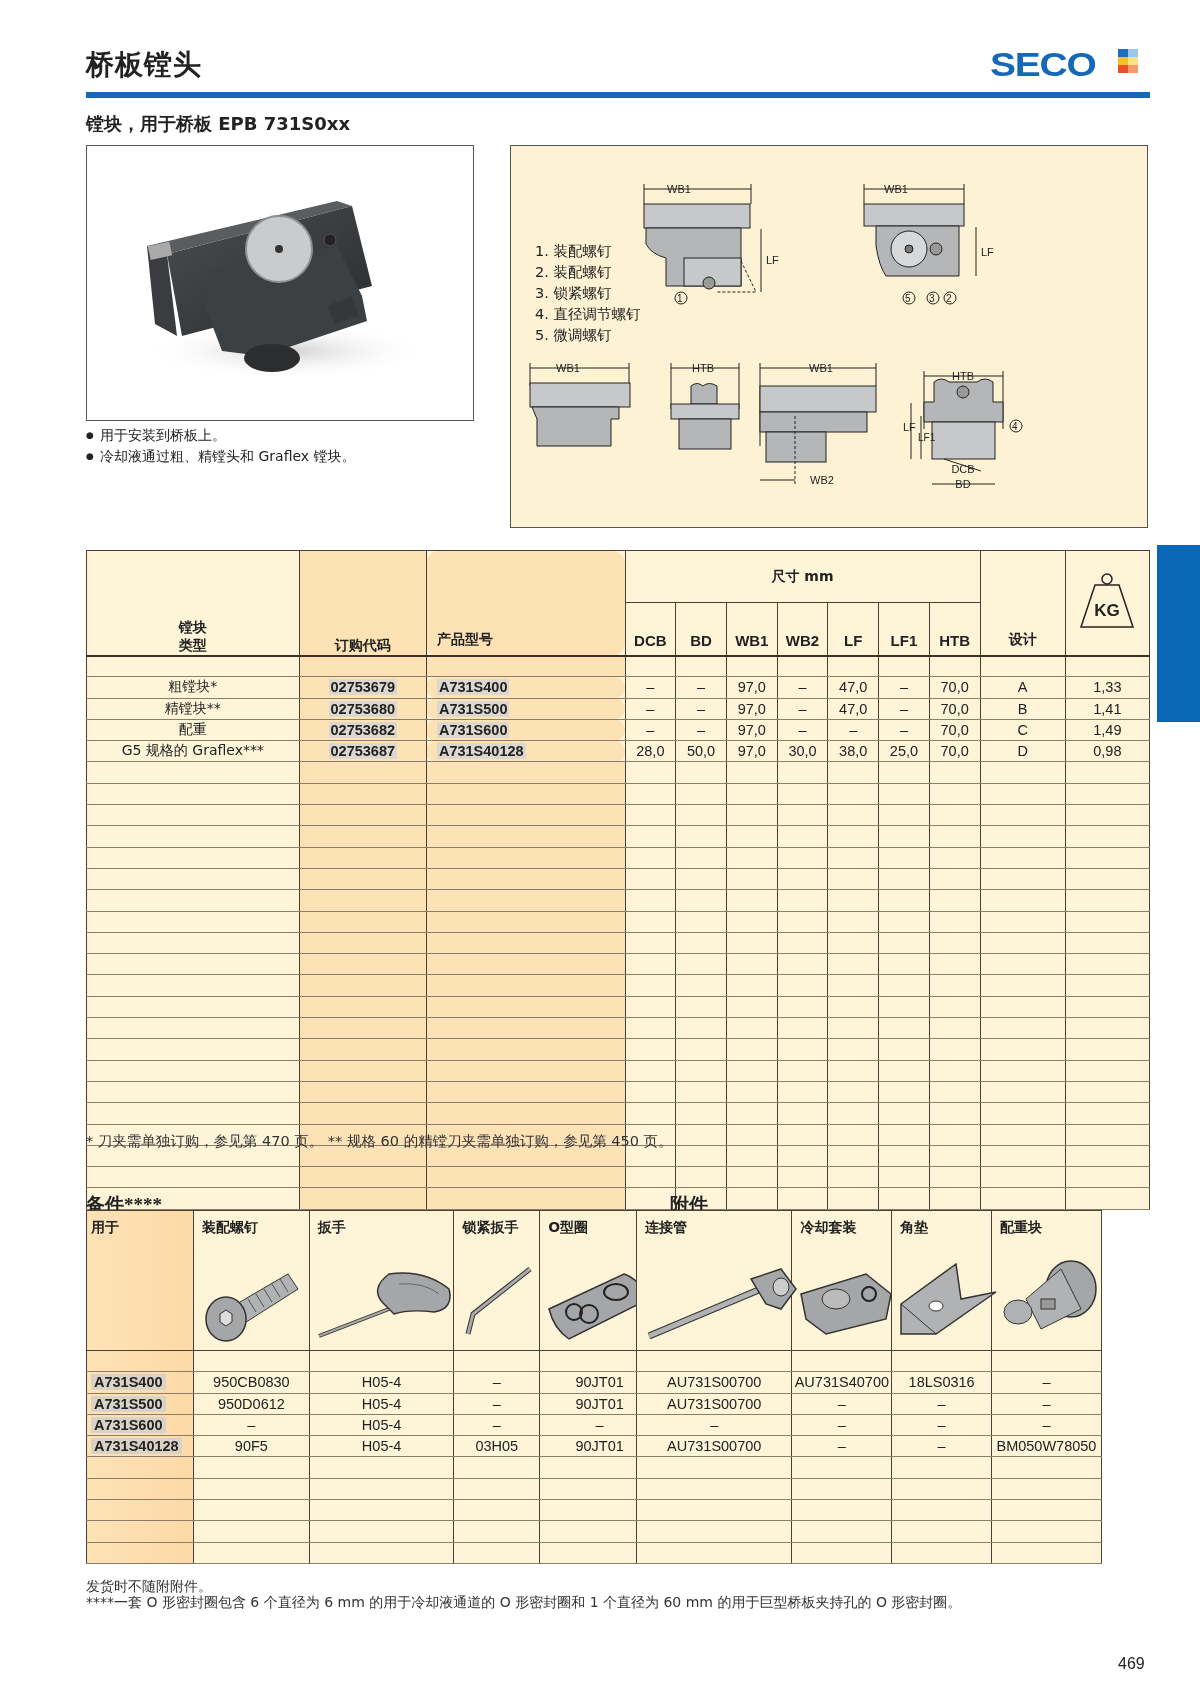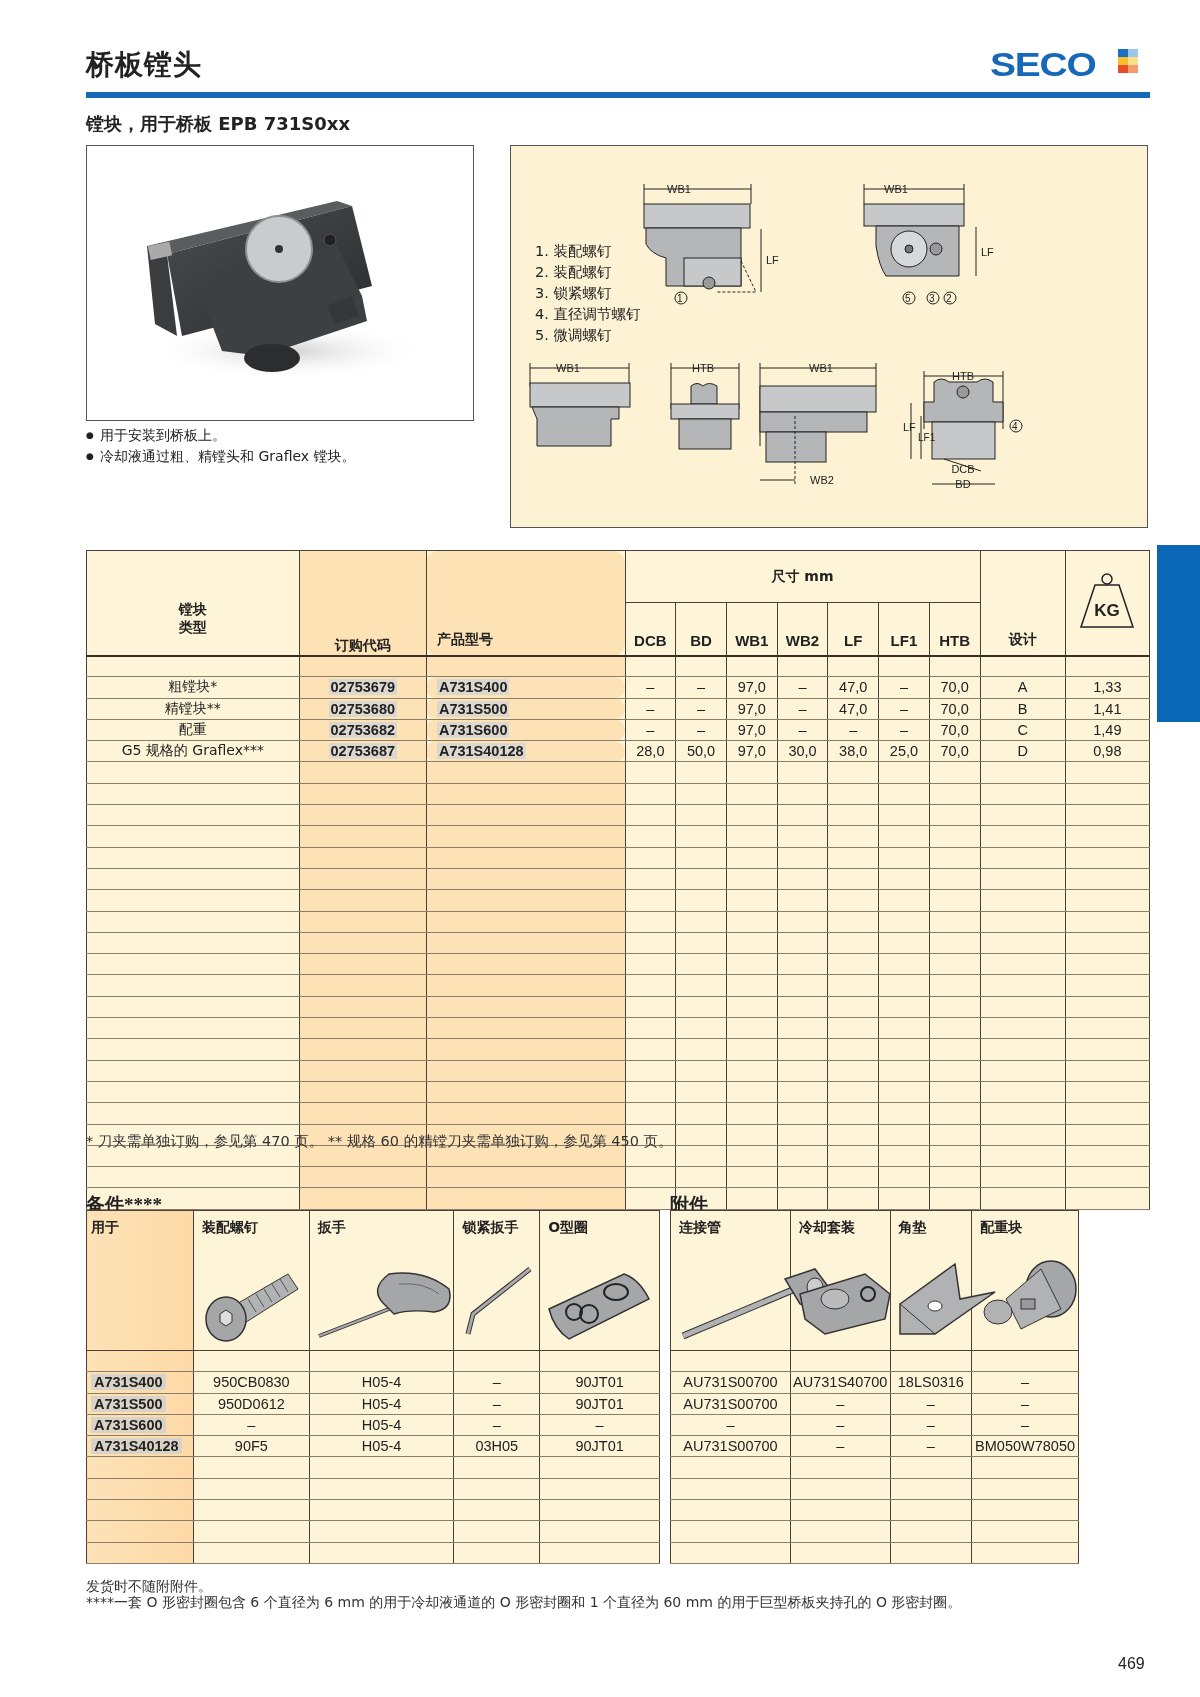--- a/index.html
+++ b/index.html
@@ -206,21 +206,21 @@
       <col style="width:47px">
       <col style="width:47px">
       <col style="width:47px">
       <col style="width:47px">
       <col style="width:47px">
     <col style="width:79px">
       <col style="width:78px">
   </colgroup>
   <thead>
     <tr class="h1">
-      <th rowspan="2" class="typecell" style="vertical-align:bottom;padding-bottom:18px">
+      <th rowspan="2" class="typecell" style="vertical-align:bottom;padding-bottom:0">
         <div>镗块</div>
         <div>类型</div>
       </th>
       <th rowspan="2" class="col-orange" style="vertical-align:bottom;">订购代码</th>
       <th rowspan="2" class="col-orange left-align" style="vertical-align:bottom;padding-bottom:6px">产品型号</th>
       <th colspan="7">尺寸 mm</th>
       <th rowspan="2" style="vertical-align:bottom;padding-bottom:6px">设计</th>
       <th rowspan="2" style="vertical-align:middle">
         <span class="kg-icon">
           <svg width="60" height="60" viewBox="0 0 60 60">
@@ -735,21 +735,21 @@
         <td class="forcell"></td>
         <td></td>
         <td></td>
         <td></td>
         <td></td>
       </tr>
     </tbody>
 </table>
 
 <div class="section-title" style="left:670px">附件</div>
-<table class="acc-table" style="left:670px;width:409px">
+<table class="acc-table" style="left:636px;width:466px">
   <colgroup>
       <col style="width:166px">
       <col style="width:100px">
       <col style="width:105px">
       <col style="width:111px">
     </colgroup>
   <thead>
     <tr>
       <th>
         <span>连接管</span>

